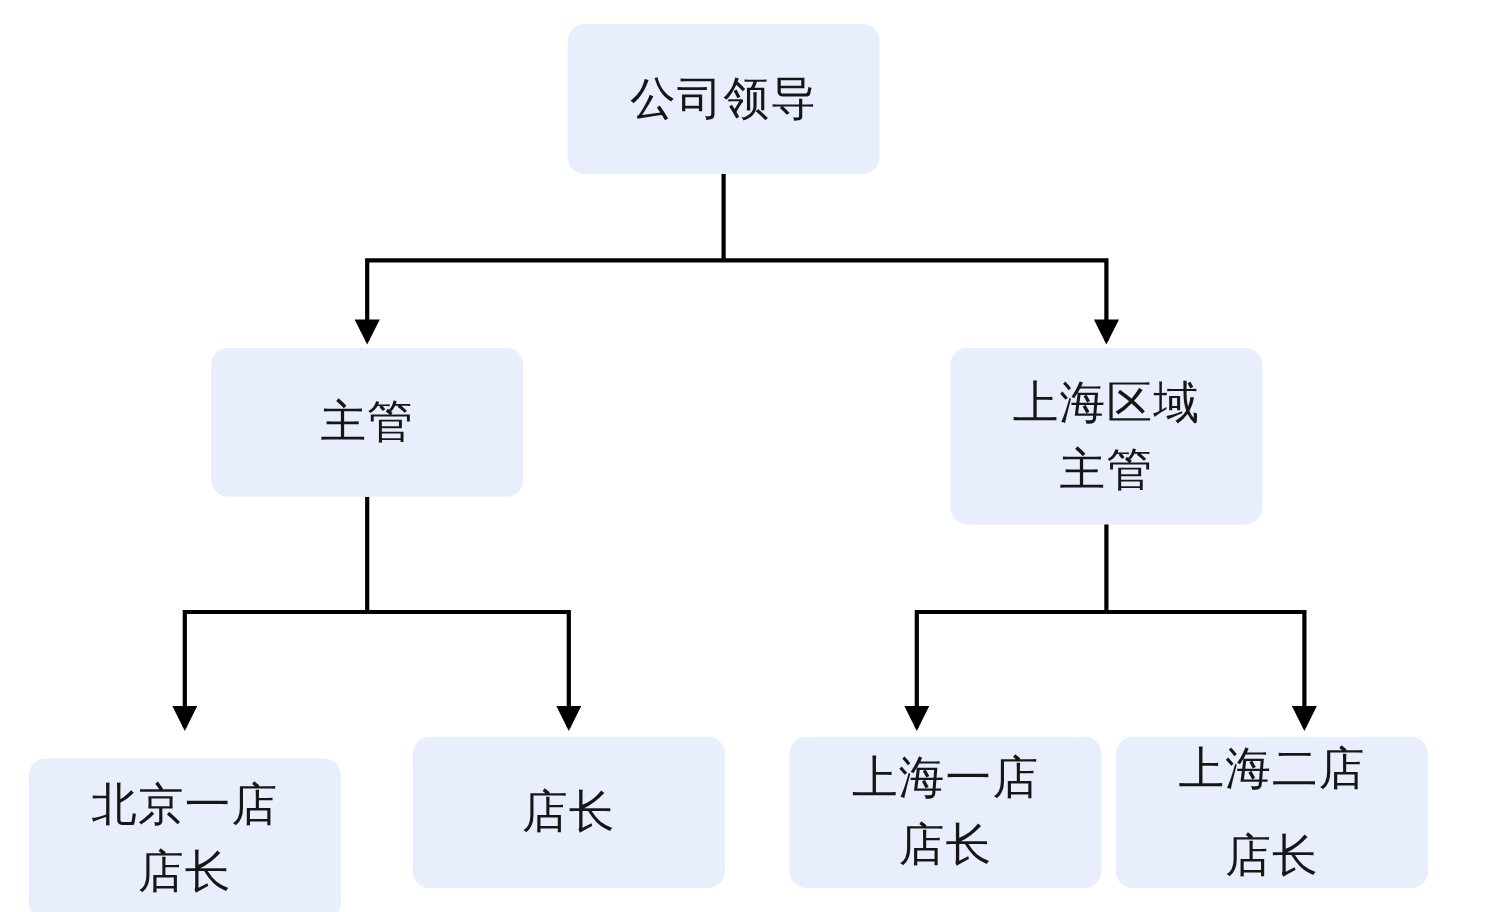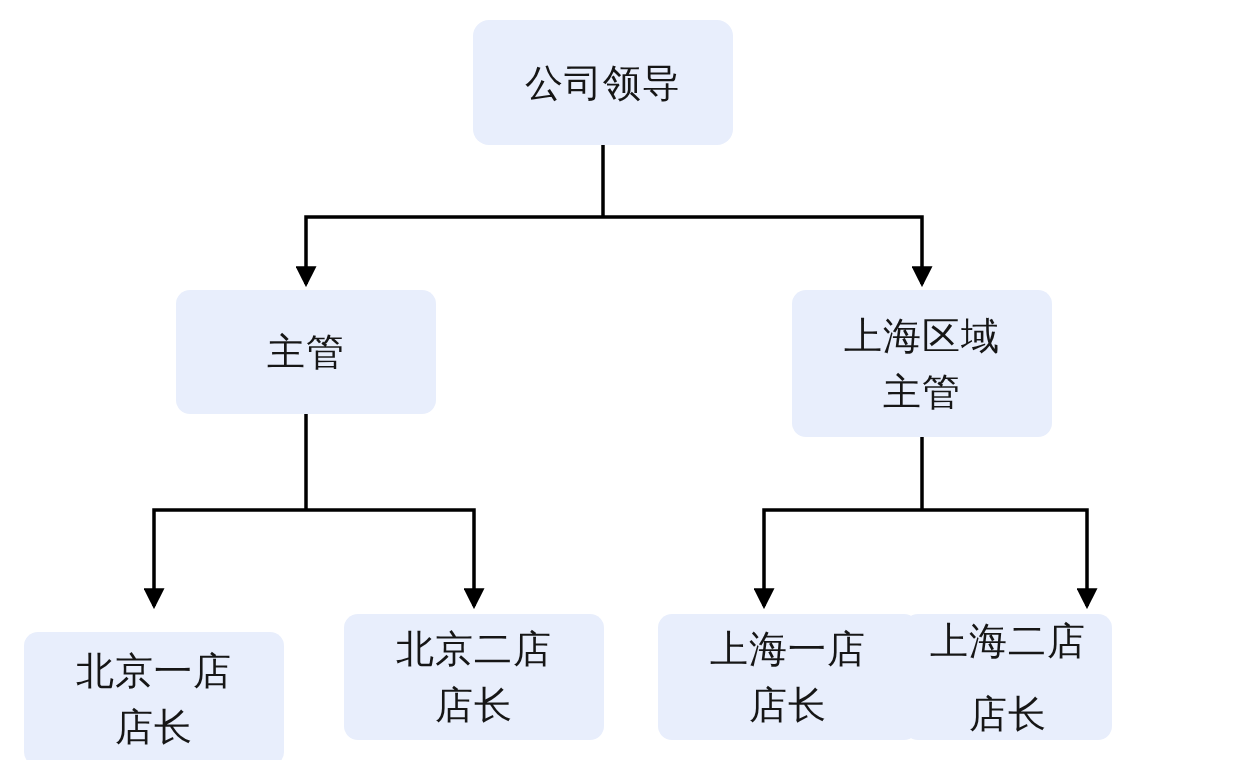--- a/index.html
+++ b/index.html
@@ -32,27 +32,27 @@
     text-align: center;
     color: #161616;
     font-size: 38px;
     letter-spacing: 1px;
     line-height: 56px;
     font-weight: 400;
   }
   .org-node span { display: block; white-space: nowrap; }
 
   
-  #node-root            { left: 473px; top: 20px;  width: 260px; height: 125px; border-radius: 16px; }
+  #node-root            { left: 473px; top: 20px;  width: 260px; height: 125px; }
   #node-beijing-region  { left: 176px; top: 290px; width: 260px; height: 124px; }
   #node-shanghai-region { left: 792px; top: 290px; width: 260px; height: 147px; }
   #node-beijing-store1  { left: 24px;  top: 632px; width: 260px; height: 134px; }
   #node-beijing-store2  { left: 344px; top: 614px; width: 260px; height: 126px; }
   #node-shanghai-store1 { left: 634px; top: 614px; width: 260px; height: 126px; margin-left: 24px; }
-  #node-shanghai-store2 { left: 904px; top: 614px; width: 208px; height: 126px; gap: 17px; }
+  #node-shanghai-store2 { left: 930px; top: 614px; width: 260px; height: 126px; gap: 17px; }
 </style>
 </head>
 <body>
 
 <div class="canvas">
 
   <svg class="connector-layer" viewBox="0 0 1240 760" xmlns="http://www.w3.org/2000/svg">
     <defs>
       <marker id="arrow" viewBox="0 0 10 10" refX="8.5" refY="5" markerWidth="6" markerHeight="6" orient="auto">
         <path d="M0,0 L10,5 L0,10 Z" fill="#000000"></path>
@@ -92,21 +92,20 @@
     <span>上海区域</span>
     <span>主管</span>
   </div>
 
   <div class="org-node" id="node-beijing-store1">
     <span>北京一店</span>
     <span>店长</span>
   </div>
 
   <div class="org-node" id="node-beijing-store2">
-    <span>北京二店</span>
     <span>店长</span>
   </div>
 
   <div class="org-node" id="node-shanghai-store1">
     <span>上海一店</span>
     <span>店长</span>
   </div>
 
   <div class="org-node" id="node-shanghai-store2">
     <span>上海二店</span>

